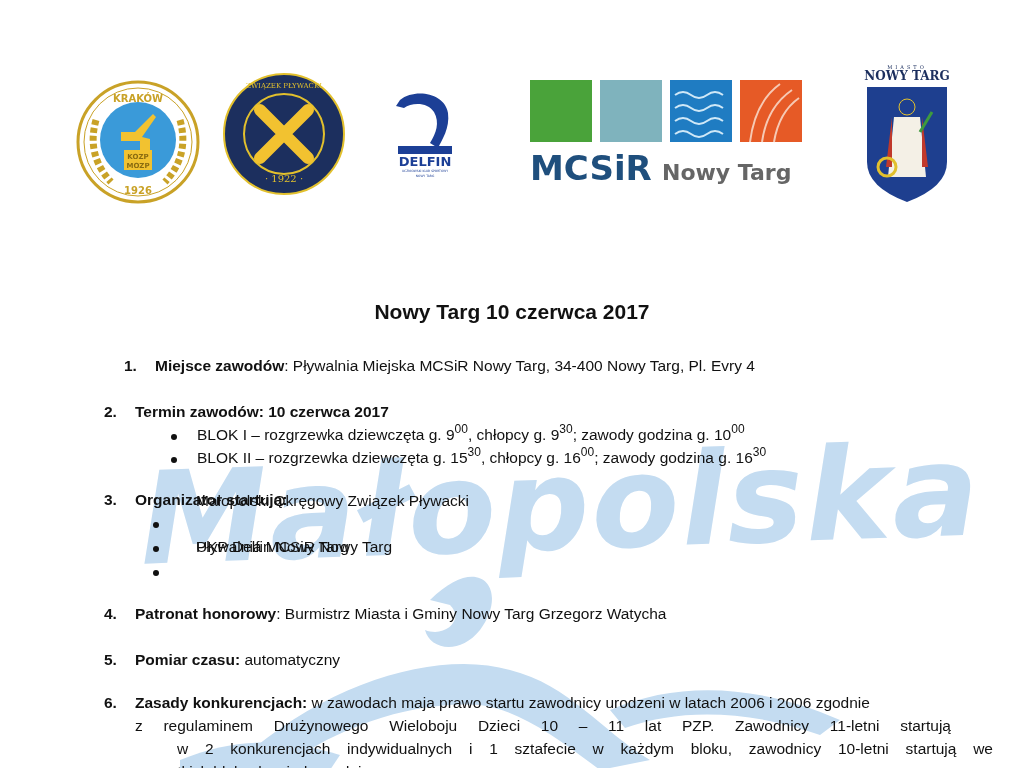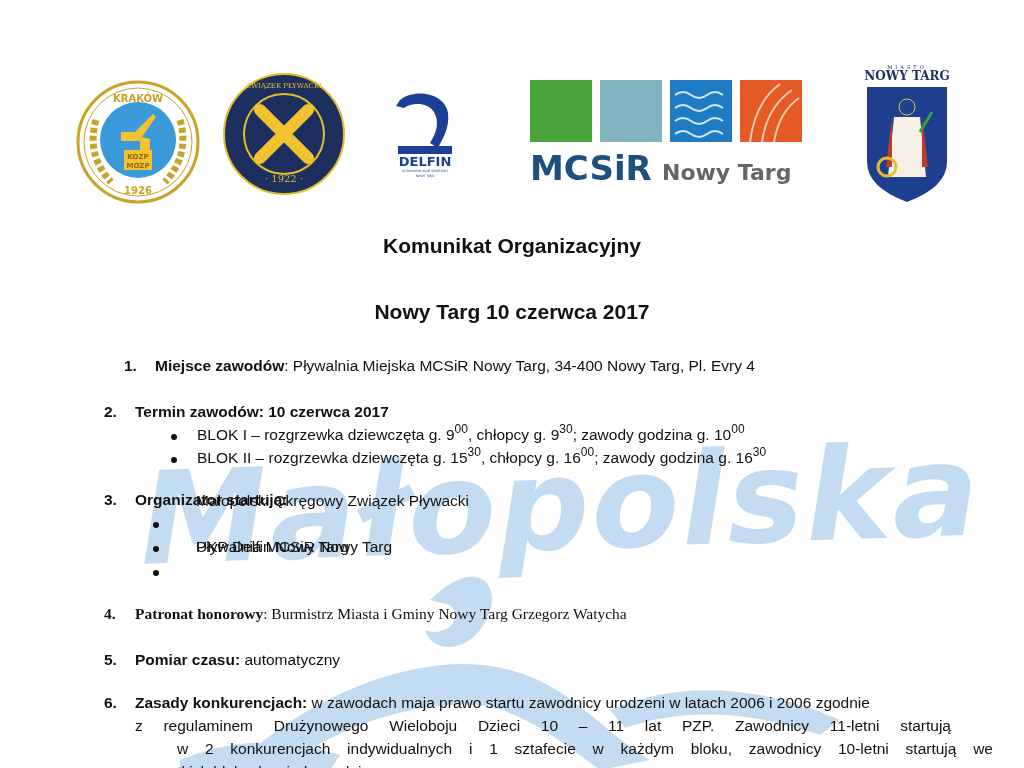--- a/index.html
+++ b/index.html
@@ -91,21 +91,20 @@
       <text x="45" y="18" font-size="12" font-weight="bold" text-anchor="middle" fill="#1c2f5e" font-family="DejaVu Serif, serif">NOWY TARG</text>
       <path d="M5 25 H85 V100 Q 85 125 45 140 Q 5 125 5 100 Z" fill="#1e3f8f"></path>
       <circle cx="45" cy="45" r="8" fill="none" stroke="#e2c02d" stroke-width="1"></circle>
       <path d="M32 55 h26 l6 60 h-38 z" fill="#f4f0e6"></path>
       <path d="M30 55 l-6 50 h6 z M60 55 l6 50 h-6 z" fill="#c0392b"></path>
       <circle cx="25" cy="105" r="9" fill="none" stroke="#e2c02d" stroke-width="3"></circle>
       <path d="M58 70 l12 -20" stroke="#3e9a3e" stroke-width="3"></path>
     </svg>
   </div>
 
-  <div class="title" style="top:234px;">Komunikat Organizacyjny</div>
   <div class="title" style="top:300px;">Nowy Targ 10 czerwca 2017</div>
 
   <div class="list">
 
     <div class="item" style="top:357px;margin-left:20px;">
       <span class="num">1.</span><span class="b">Miejsce zawodów</span><span>: Pływalnia Miejska MCSiR Nowy Targ,  34-400 Nowy Targ, Pl. Evry 4</span>
     </div>
 
     <div class="item" style="top:403px;">
       <span class="num">2.</span><span class="b">Termin zawodów: 10 czerwca  2017</span>
@@ -122,21 +121,21 @@
     <div class="item" style="top:491px;">
       <span class="num">3.</span><span class="b">Organizator startują:</span>
     </div>
     <div class="dot" style="left:153px;top:522px;"></div>
     <div class="sub" style="left:196px;top:492px;">Małopolski Okręgowy Związek Pływacki</div>
     <div class="dot" style="left:153px;top:546px;"></div>
     <div class="sub" style="left:196px;top:538px;">UKP Delfin Nowy Targ</div>
     <div class="dot" style="left:153px;top:570px;"></div>
     <div class="sub" style="left:196px;top:538px;">Pływalnia MCSiR Nowy Targ</div>
 
-    <div class="item" style="top:605px;font-family:Liberation Serif, serif;">
+    <div class="item" style="top:605px;">
       <span class="num">4.</span><span class="b">Patronat honorowy</span><span>: Burmistrz Miasta i Gminy Nowy Targ Grzegorz Watycha</span>
     </div>
 
     <div class="item" style="top:651px;">
       <span class="num">5.</span><span class="b">Pomiar czasu:</span><span> automatyczny</span>
     </div>
 
     <div class="item" style="top:694px;">
       <span class="num">6.</span><span class="b">Zasady konkurencjach:</span><span> w zawodach maja prawo startu zawodnicy urodzeni w latach 2006  i  2006  zgodnie</span>
     </div>

